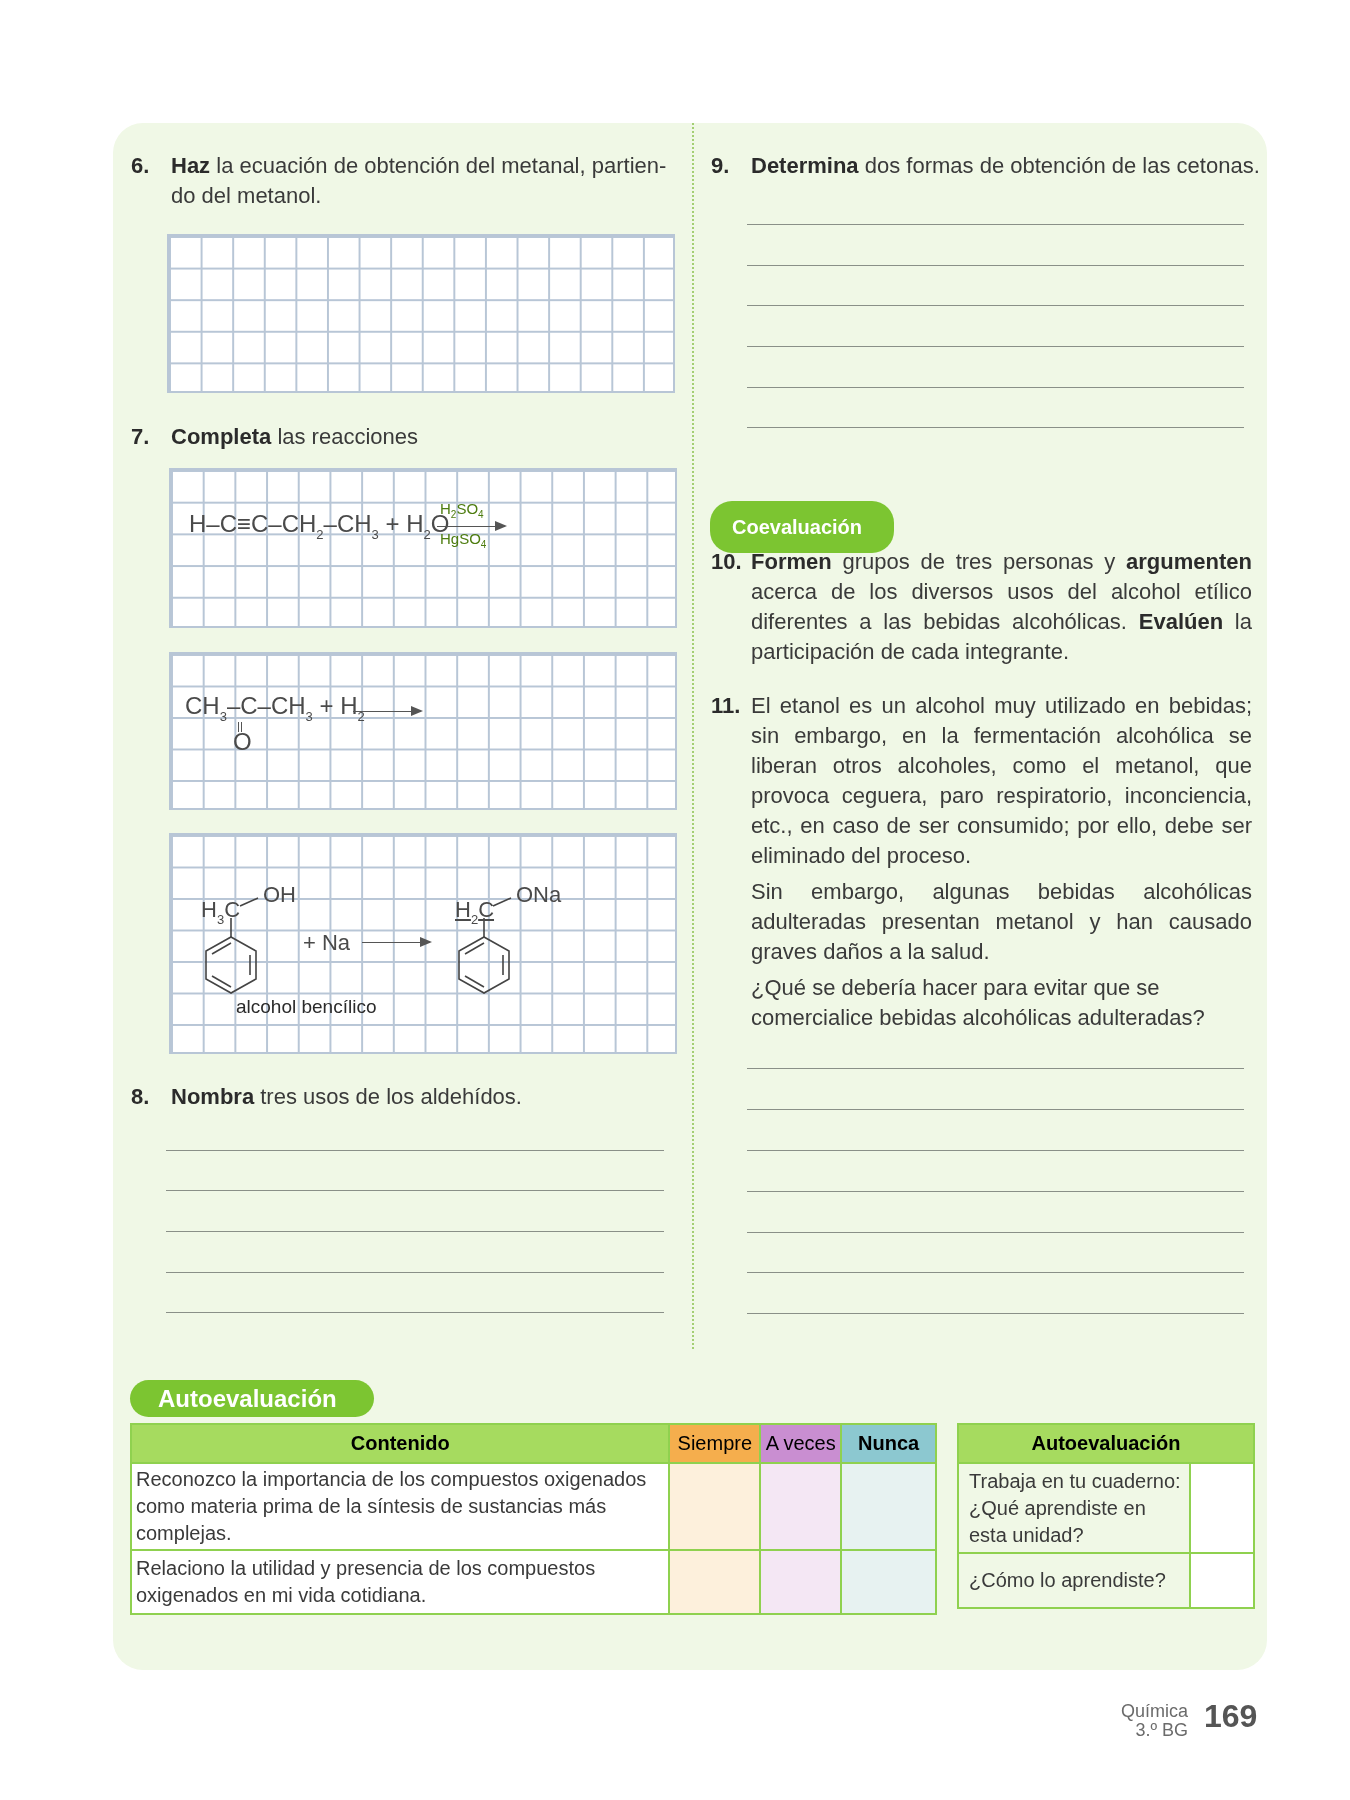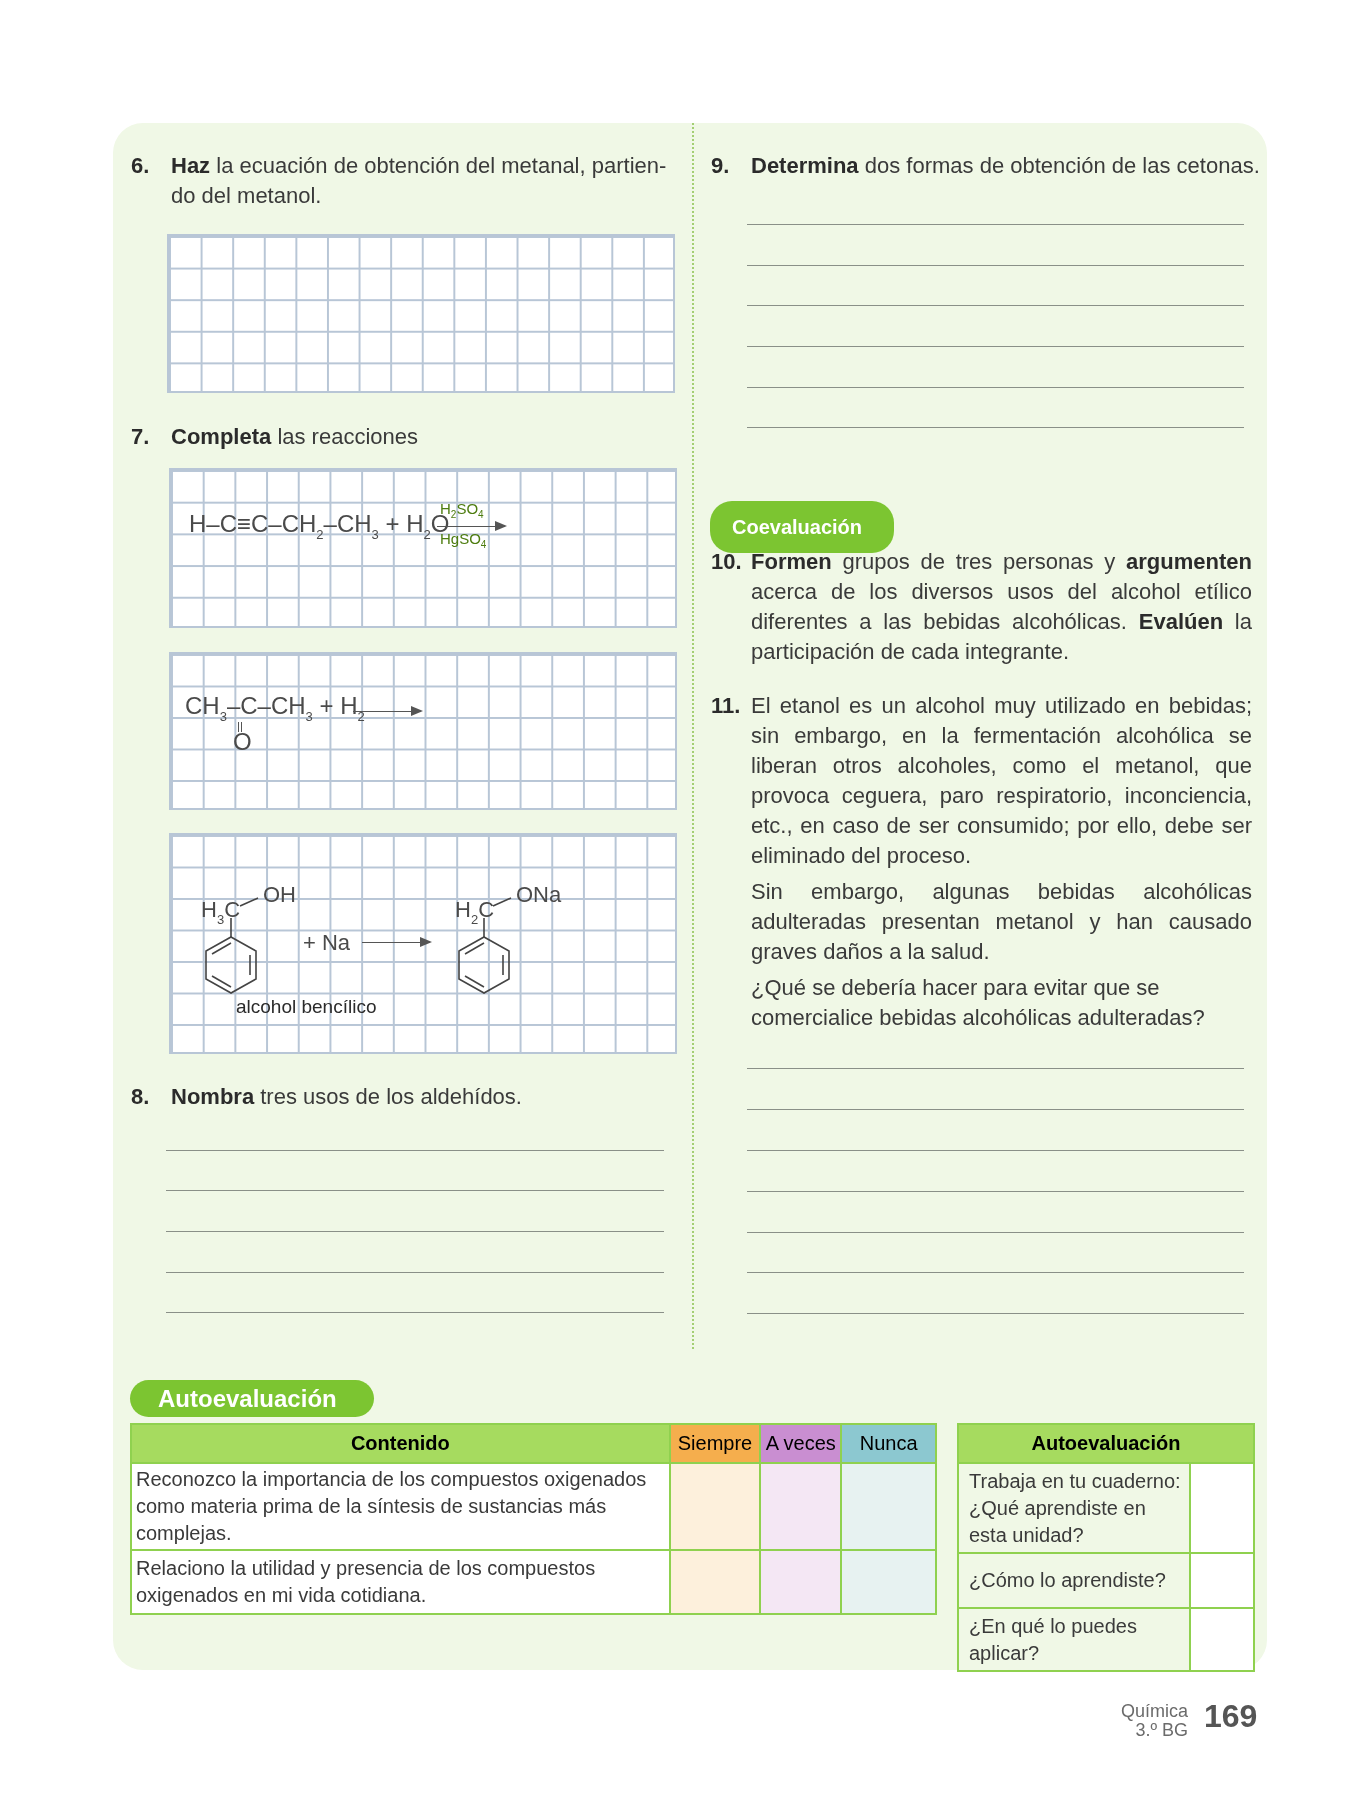--- a/index.html
+++ b/index.html
@@ -78,21 +78,21 @@
 <svg class="abs" style="left:443px; top:880px;" width="120" height="120" viewBox="0 0 120 120">
   <g stroke="#444" stroke-width="1.6" fill="none">
     <line x1="41" y1="38" x2="41" y2="57"></line>
     <polygon points="41,57 66,71 66,99 41,113 16,99 16,71"></polygon>
     <line x1="60" y1="75" x2="60" y2="95"></line>
     <line x1="22" y1="74" x2="41" y2="63"></line>
     <line x1="41" y1="107" x2="22" y2="96"></line>
     <line x1="50" y1="26" x2="68" y2="18"></line>
   </g>
 </svg>
-<div class="chem" style="left:455px; top:897px; font-size:22px;">H<sub>2</sub>C</div>
+<div class="chem" style="left:455px; top:897px; font-size:22px;text-decoration:underline;">H<sub>2</sub>C</div>
 <div class="chem" style="left:516px; top:882px; font-size:22px;">ONa</div>
 <div class="abs" style="left:236px; top:996px; font-size:19px; color:#2b2b2b;">alcohol bencílico</div>
 
 <div class="q" style="left:131px; top:1082px; width:545px;">
   <span class="num">8.</span>
   <div class="body"><b>Nombra</b> <span>tres usos de los aldehídos.</span></div>
 </div>
 <div class="wline" style="left:166px; width:498px; top:1150px;"></div>
 <div class="wline" style="left:166px; width:498px; top:1190px;"></div>
 <div class="wline" style="left:166px; width:498px; top:1231px;"></div>
@@ -145,21 +145,21 @@
 <div class="badge" style="left:130px; top:1380px; width:244px; height:37px; padding-left:28px; font-size:24px;">
   <span>Autoevaluación</span>
 </div>
 
 <table class="eval" style="left:130px; top:1423px; width:807px;">
   <tbody>
       <tr style="height:39px;">
     <th style="width:560px; background:#a6db5f;">Contenido</th>
     <th style="width:91px; background:#f5ae4d; font-weight:normal;">Siempre</th>
     <th style="width:82px; background:#c98ed1; font-weight:normal;">A veces</th>
-    <th style="width:96px; background:#8cc8d0; font-weight:normal;">Nunca</th>
+    <th style="width:96px; background:#8cc8d0; font-weight:bold;">Nunca</th>
   </tr>
   <tr style="height:66px;">
     <td class="txt">Reconozco la importancia de los compuestos oxigenados como materia prima de la síntesis de sustancias más complejas.</td>
     <td style="background:#fdf0dc;"></td>
     <td style="background:#f4e7f4;"></td>
     <td style="background:#e7f2f1;"></td>
   </tr>
   <tr style="height:64px;">
     <td class="txt">Relaciono la utilidad y presencia de los compuestos oxigenados en mi vida cotidiana.</td>
     <td style="background:#fdf0dc;"></td>
@@ -175,24 +175,20 @@
     <th colspan="2" style="background:#a6db5f;">Autoevaluación</th>
   </tr>
   <tr style="height:90px;">
     <td class="txt" style="width:232px; background:#f0f8e6; padding-left:10px;margin-left:28px;">Trabaja en tu cuaderno: ¿Qué aprendiste en esta unidad?</td>
     <td style="background:#ffffff;"></td>
   </tr>
   <tr style="height:55px;border-radius:7px;">
     <td class="txt" style="background:#f0f8e6; padding-left:10px;">¿Cómo lo aprendiste?</td>
     <td style="background:#ffffff;"></td>
   </tr>
-  <tr style="height:63px;">
-    <td class="txt" style="background:#f0f8e6; padding-left:10px;">¿En qué lo puedes aplicar?</td>
-    <td style="background:#ffffff;"></td>
-  </tr>
 </tbody>
   </table>
 
 <div class="footer-sub" style="left:1090px; top:1702px; width:98px;">
   <div>Química</div>
   <div>3.º BG</div>
 </div>
 <div class="footer-num" style="left:1204px; top:1698px;">169</div>
 
 </body></html>

